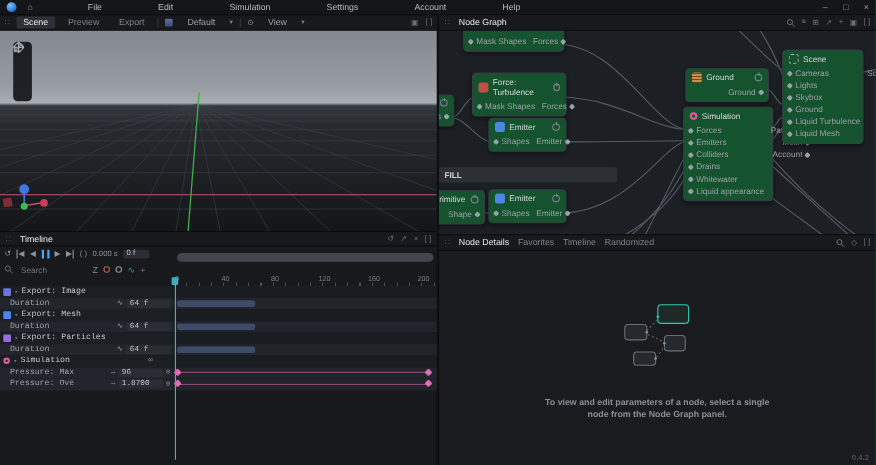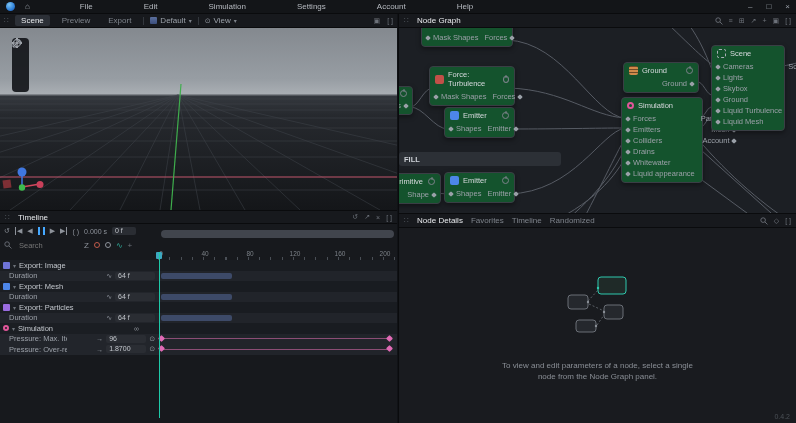--- a/index.html
+++ b/index.html
@@ -17,21 +17,21 @@
   .menu-item{color:#b6bac0;font-size:8px;cursor:default;margin-left:40px;}
   .winctl{margin-left:auto;display:flex;gap:14px;align-items:center;color:#9aa0a8;font-size:8px;}
 
   
   .vp-tabbar{position:absolute;left:0;top:14px;width:397px;height:14px;background:#17191d;
     border-bottom:1px solid #0a0b0d;display:flex;align-items:center;padding:0 4px;gap:6px;}
   .drag-handle{color:#4d5258;font-size:8px;}
   .vtab{color:#7e838b;padding:1px 6px;border-radius:2px;}
   .vtab.active{background:#2c3037;color:#e8eaed;}
   .vdivider{width:1px;height:8px;background:#33373d;}
-  .dd{display:flex;align-items:center;gap:3px;color:#9aa0a8;}
+  .dd{display:flex;align-items:center;gap:13px;color:#9aa0a8;}
   .dd .chev{font-size:6px;color:#7e838b;}
   .mini-chip{width:7px;height:7px;border-radius:1px;background:linear-gradient(#5b6f9e,#3c4f7d);}
   .eye-glyph{color:#8d929a;font-size:7px;}
   .bar-icons{margin-left:auto;display:flex;gap:7px;color:#6d727a;font-size:7px;}
 
   
   .viewport{position:absolute;left:0;top:28px;width:397px;height:182px;overflow:hidden;
     background:linear-gradient(180deg,#84898f 0%,#979da3 28%,#a9aeb3 36%,#34383e 37.5%,#26292e 48%,#141619 100%);}
   .viewport svg{position:absolute;left:0;top:0;}
   .vp-toolbar{position:absolute;left:12px;top:10px;width:17px;height:54px;background:rgba(20,22,26,.92);
@@ -72,21 +72,21 @@
   .search-input{background:transparent;border:none;outline:none;width:62px;color:#9aa0a8;font-size:7.5px;
     font-family:"Liberation Sans","DejaVu Sans",sans-serif;}
   .ring{width:6px;height:6px;border-radius:50%;border:1px solid #8d929a;}
   .ring.red{border-color:#c05a4a;}
   .teal-glyph{color:#2fae9b;font-size:8px;}
   .zoombar{position:absolute;left:161px;top:19px;width:233px;height:8px;background:#41454d;border-radius:4px;}
   .ruler{position:absolute;left:158px;top:40px;width:239px;height:8px;color:#7b8087;font-size:6.5px;}
   .ruler .rl{position:absolute;top:-1px;transform:translateX(-50%);}
   .ticks{position:absolute;left:158px;top:46px;width:239px;height:3px;
     background:repeating-linear-gradient(90deg,#4a4f56 0 1px,transparent 1px 11.25px);}
-  .tracks{position:absolute;left:0;top:49px;width:397px;}
+  .tracks{position:absolute;left:0;top:49px;width:397px;font-family:Liberation Mono, monospace;}
   .trow{display:flex;height:10.5px;align-items:stretch;}
   .tcol{width:158px;display:flex;align-items:center;gap:3px;padding:0 3px;background:#1b1e23;}
   .trow.sub .tcol{background:#22252b;padding-left:9px;}
   .tlabel{color:#c3c7cd;font-size:7.5px;white-space:nowrap;overflow:hidden;}
   .trow.sub .tlabel{color:#9ba0a8;}
   .chip{width:7px;height:7px;border-radius:1px;flex:0 0 auto;}
   .exp{color:#6d727a;font-size:6px;}
   .spacer{flex:1;}
   .mini-ic{color:#8d929a;font-size:7px;flex:0 0 auto;}
   .vbox{background:#2a2d33;border-radius:2px;color:#c3c7cd;font-size:7px;min-width:40px;
@@ -96,21 +96,21 @@
   .lane-bar{position:absolute;left:3px;top:2px;width:71px;height:6.5px;border-radius:2px;background:#3d4a68;}
   .keyline{position:absolute;left:4px;right:8px;top:4.5px;height:1px;background:#8b4d75;}
   .kdiamond{position:absolute;top:2px;width:5px;height:5px;background:#e06ab5;transform:rotate(45deg);border-radius:1px;}
   .kdiamond.start{left:1px;} .kdiamond.end{right:5px;}
   .playhead{position:absolute;left:159px;top:41px;width:1px;height:166px;background:#1ec9a8;pointer-events:none;}
   .ph-marker{position:absolute;left:156px;top:41px;width:6px;height:7px;background:#3da8c0;border-radius:1px;}
 
   
   .nodedetails{position:absolute;left:398px;top:213px;width:398px;height:210px;background:#191b1f;
     border-left:1px solid #0a0b0d;border-top:1px solid #0a0b0d;}
-  .nd-empty{position:absolute;left:0;top:14px;right:0;bottom:0;}
+  .nd-empty{position:absolute;left:0;top:14px;right:0;bottom:0;font-weight:bold;}
   .nd-illu{position:absolute;left:160px;top:42px;}
   .nd-text{position:absolute;left:0;right:0;text-align:center;color:#8a8f96;font-size:8px;line-height:11px;}
   .version{position:absolute;right:6px;bottom:3px;color:#4b5056;font-size:7px;}
 </style>
 </head>
 <body>
 
 <div class="stage">
 
   <div class="titlebar">

